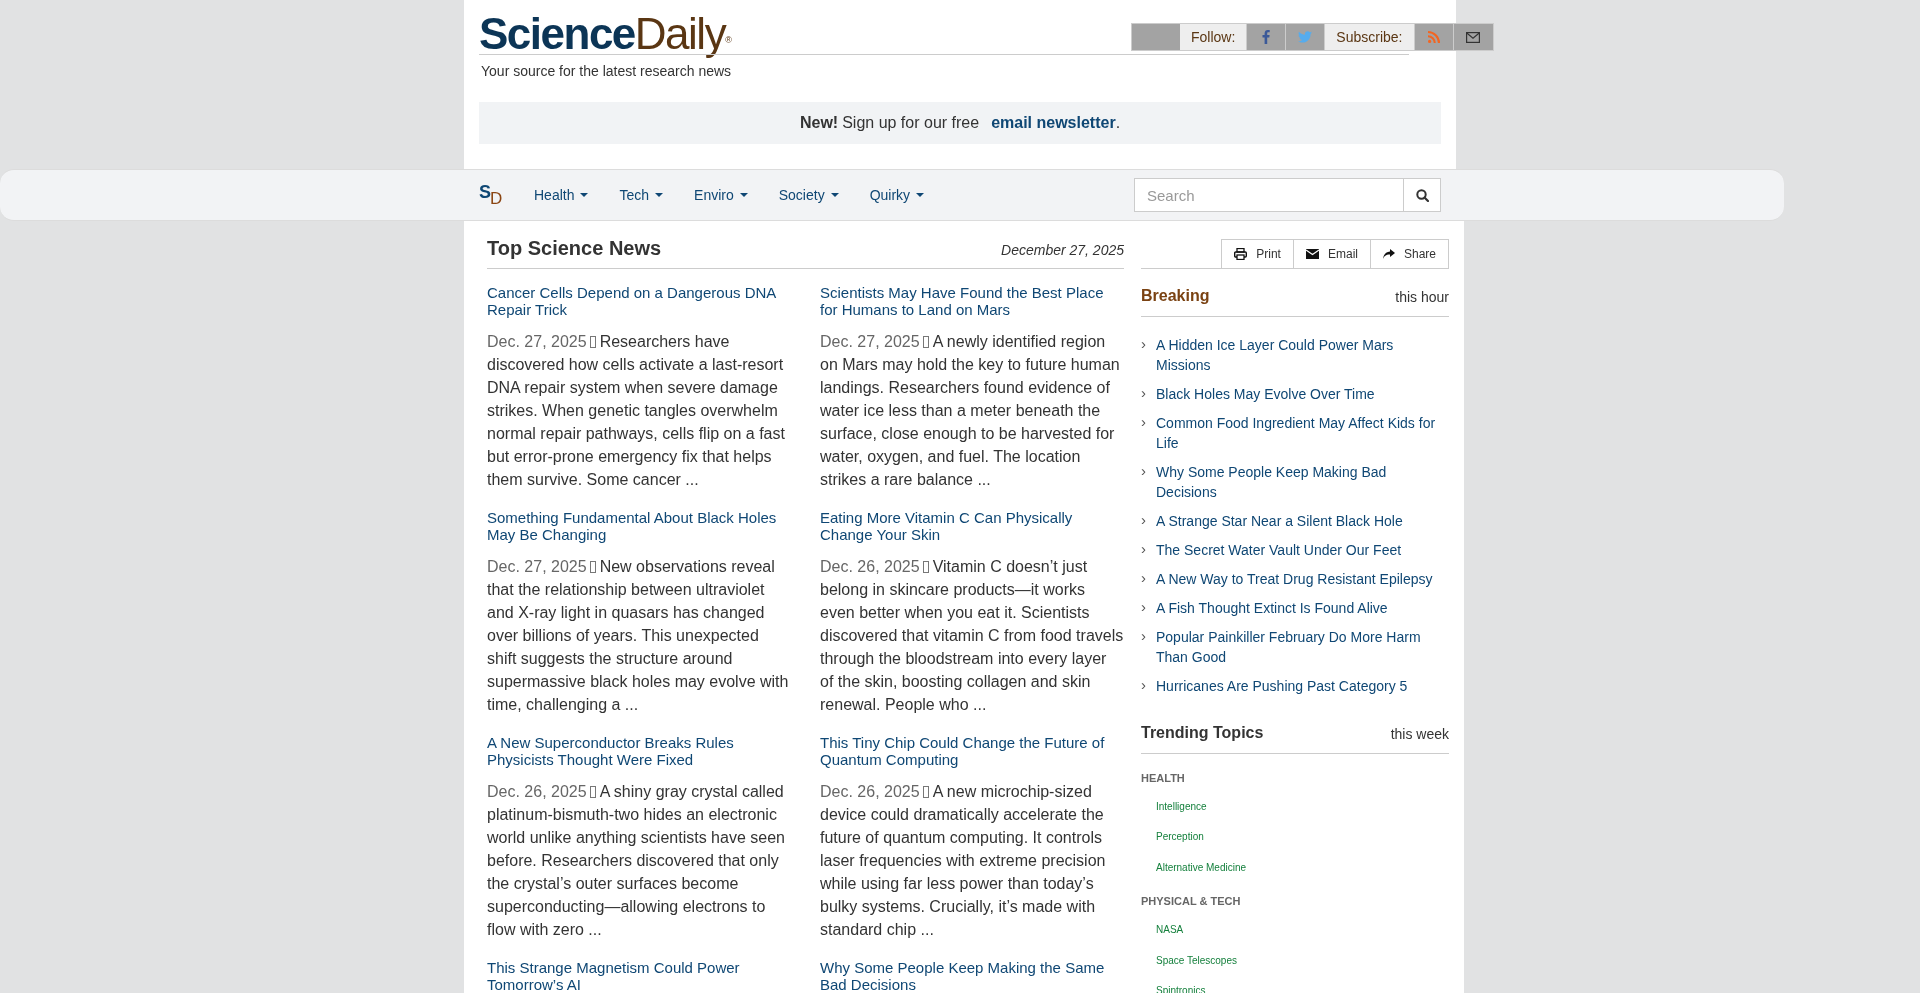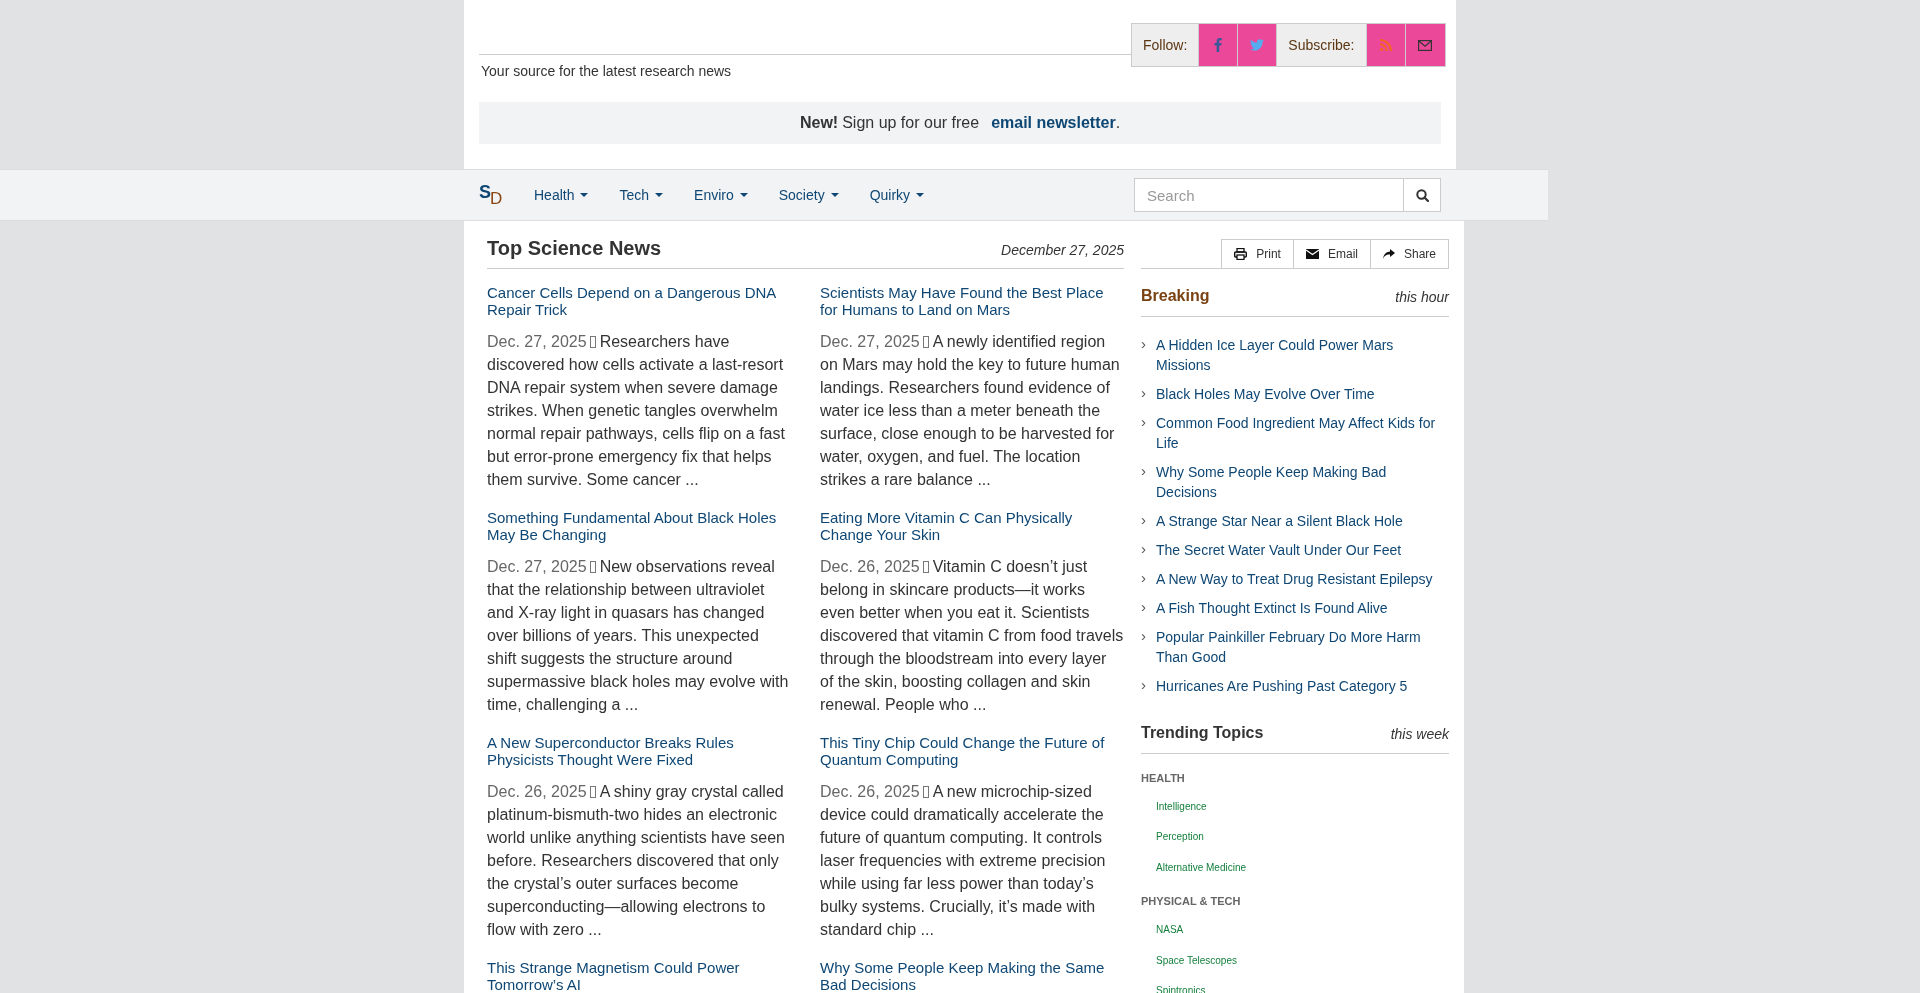--- a/index.html
+++ b/index.html
@@ -10,32 +10,32 @@
   .container { position: absolute; left: 464px; top: 0; width: 992px; height: 993px; background: #fff; }
 
   
   .logo { position: absolute; left: 15px; top: 10px; font-size: 44px; letter-spacing: -1.5px; line-height: 48px; }
   .logo .sci { color: #0c3556; font-weight: bold; }
   .logo .daily { color: #5a3613; }
   .logo .reg { font-size: 9px; vertical-align: top; position: relative; top: 6px; color: #5a3613; letter-spacing: 0; }
   .logo-rule { position: absolute; left: 15px; top: 54px; width: 930px; height: 1px; background: #ccc; }
   .tagline { position: absolute; left: 17px; top: 63px; font-size: 14px; color: #333; }
 
-  .social { position: absolute; left: 667px; top: 23px; height: 44px; display: flex; border: 1px solid #ccc; background: #ec4899; }
+  .social { position: absolute; left: 667px; top: 23px; height: 28px; display: flex; border: 1px solid #ccc; background: #a3a3a3; padding-left: 48px; }
   .social > * { display: flex; align-items: center; justify-content: center; font-size: 14px; border-right: 1px solid #ccc; height: 100%; }
   .social > *:last-child { border-right: none; }
   .social .lbl { background: #eee; color: #5a3613; padding: 0 11px; }
   .social .ico { width: 39px; }
 
   .newsletter { position: absolute; left: 15px; top: 102px; width: 962px; height: 42px; background: #f1f3f5; display: flex; align-items: center; justify-content: center; font-size: 16px; color: #333; }
   .newsletter b { font-weight: bold; margin-right: 4px; }
   .newsletter a { font-weight: bold; margin-left: 12px; color: #0f4774; }
 
   
-  .navbar { position: absolute; left: 0; top: 169px; width: 1548px; height: 52px; background: #f2f3f5; border-top: 1px solid #dcdcdc; border-bottom: 1px solid #dcdcdc; }
+  .navbar { position: absolute; left: 0; top: 169px; width: 1784px; height: 52px; background: #f2f3f5; border-top: 1px solid #dcdcdc; border-bottom: 1px solid #dcdcdc; border-radius: 14px; }
   .nav-inner { position: absolute; left: 479px; top: 0; width: 962px; height: 50px; }
   .sd-logo { position: absolute; left: 0; top: 12px; font-weight: bold; font-size: 18px; color: #0f4774; }
   .sd-logo .d { color: #8b4513; font-weight: normal; font-size: 17px; position: relative; top: 6px; left: -1px; }
   .nav-items { position: absolute; left: 55px; top: 0; height: 50px; display: flex; }
   .nav-item { font-size: 14px; color: #0f4774; height: 50px; display: flex; align-items: center; margin-right: 31px; }
   .caret { display: inline-block; width: 0; height: 0; border-left: 4px solid transparent; border-right: 4px solid transparent; border-top: 4px solid #0f4774; margin-left: 6px; }
   .search { position: absolute; left: 655px; top: 8px; width: 307px; height: 34px; display: flex; border: 1px solid #ccc; background: #fff; }
   .search input { border: none; outline: none; flex: 1; padding: 0 12px; font-size: 15px; font-family: "Liberation Sans", sans-serif; color: #ef4444; }
   .search input::placeholder { color: #999; }
   .search .btn { width: 37px; border-left: 1px solid #ccc; display: flex; align-items: center; justify-content: center; }
@@ -54,34 +54,37 @@
   .story .sep { display: inline-block; width: 6px; height: 12px; border: 1px solid #777; margin: 0 4px 0 3px; vertical-align: -1px; }
 
   
   .side { position: absolute; left: 669px; top: 221px; width: 308px; }
   .share-bar { position: absolute; right: 0; top: 18px; height: 30px; display: flex; border: 1px solid #ccc; }
   .share-bar > div { display: flex; align-items: center; padding: 0 12px; font-size: 12px; color: #333; border-right: 1px solid #ccc; gap: 9px; }
   .share-bar > div:last-child { border-right: none; }
   .side-rule1 { position: absolute; left: 0; top: 47px; width: 308px; height: 1px; background: #ccc; }
   .sec-head { position: absolute; left: 0; width: 308px; height: 30px; border-bottom: 1px solid #ccc; }
   .sec-head .t { position: absolute; left: 0; top: 0; font-size: 16px; font-weight: bold; }
-  .sec-head .s { position: absolute; right: 0; top: 2px; font-size: 14px; font-style: italic; color: #333; }
+  .sec-head .s { position: absolute; right: 0; top: 2px; font-size: 14px; color: #333; }
   .breaking .t { color: #7a4212; }
   .trending .t { color: #333; }
   .blist { position: absolute; left: 0; top: 118px; width: 308px; list-style: none; }
   .blist li { position: relative; padding-left: 15px; font-size: 14px; line-height: 20px; color: #0f4774; margin-bottom: 9px; }
   .blist li::before { content: "›"; position: absolute; left: 0; top: -1px; color: #555; font-size: 15px; }
   .tcat { position: absolute; left: 0; font-size: 11px; font-weight: bold; color: #666; text-transform: uppercase; }
   .titem { position: absolute; left: 15px; font-size: 10px; color: #15803d; }
 </style>
 </head>
 <body>
 
 <div class="container">
 
+  <div class="logo">
+    <span class="sci">Science</span><span class="daily">Daily</span><span class="reg">®</span>
+  </div>
   <div class="logo-rule"></div>
   <div class="tagline">Your source for the latest research news</div>
 
   <div class="social">
     <div class="lbl">Follow:</div>
     <div class="ico">
       <svg width="8" height="14" viewBox="0 0 8 14">
           <path d="M5.2 14V7.6h2.1l.3-2.5H5.2V3.5c0-.7.2-1.2 1.2-1.2H7.7V.1C7.5.1 6.7 0 5.8 0 3.9 0 2.6 1.2 2.6 3.3v1.8H.5v2.5h2.1V14z" fill="#3b5998"></path>
         </svg>
     </div>

